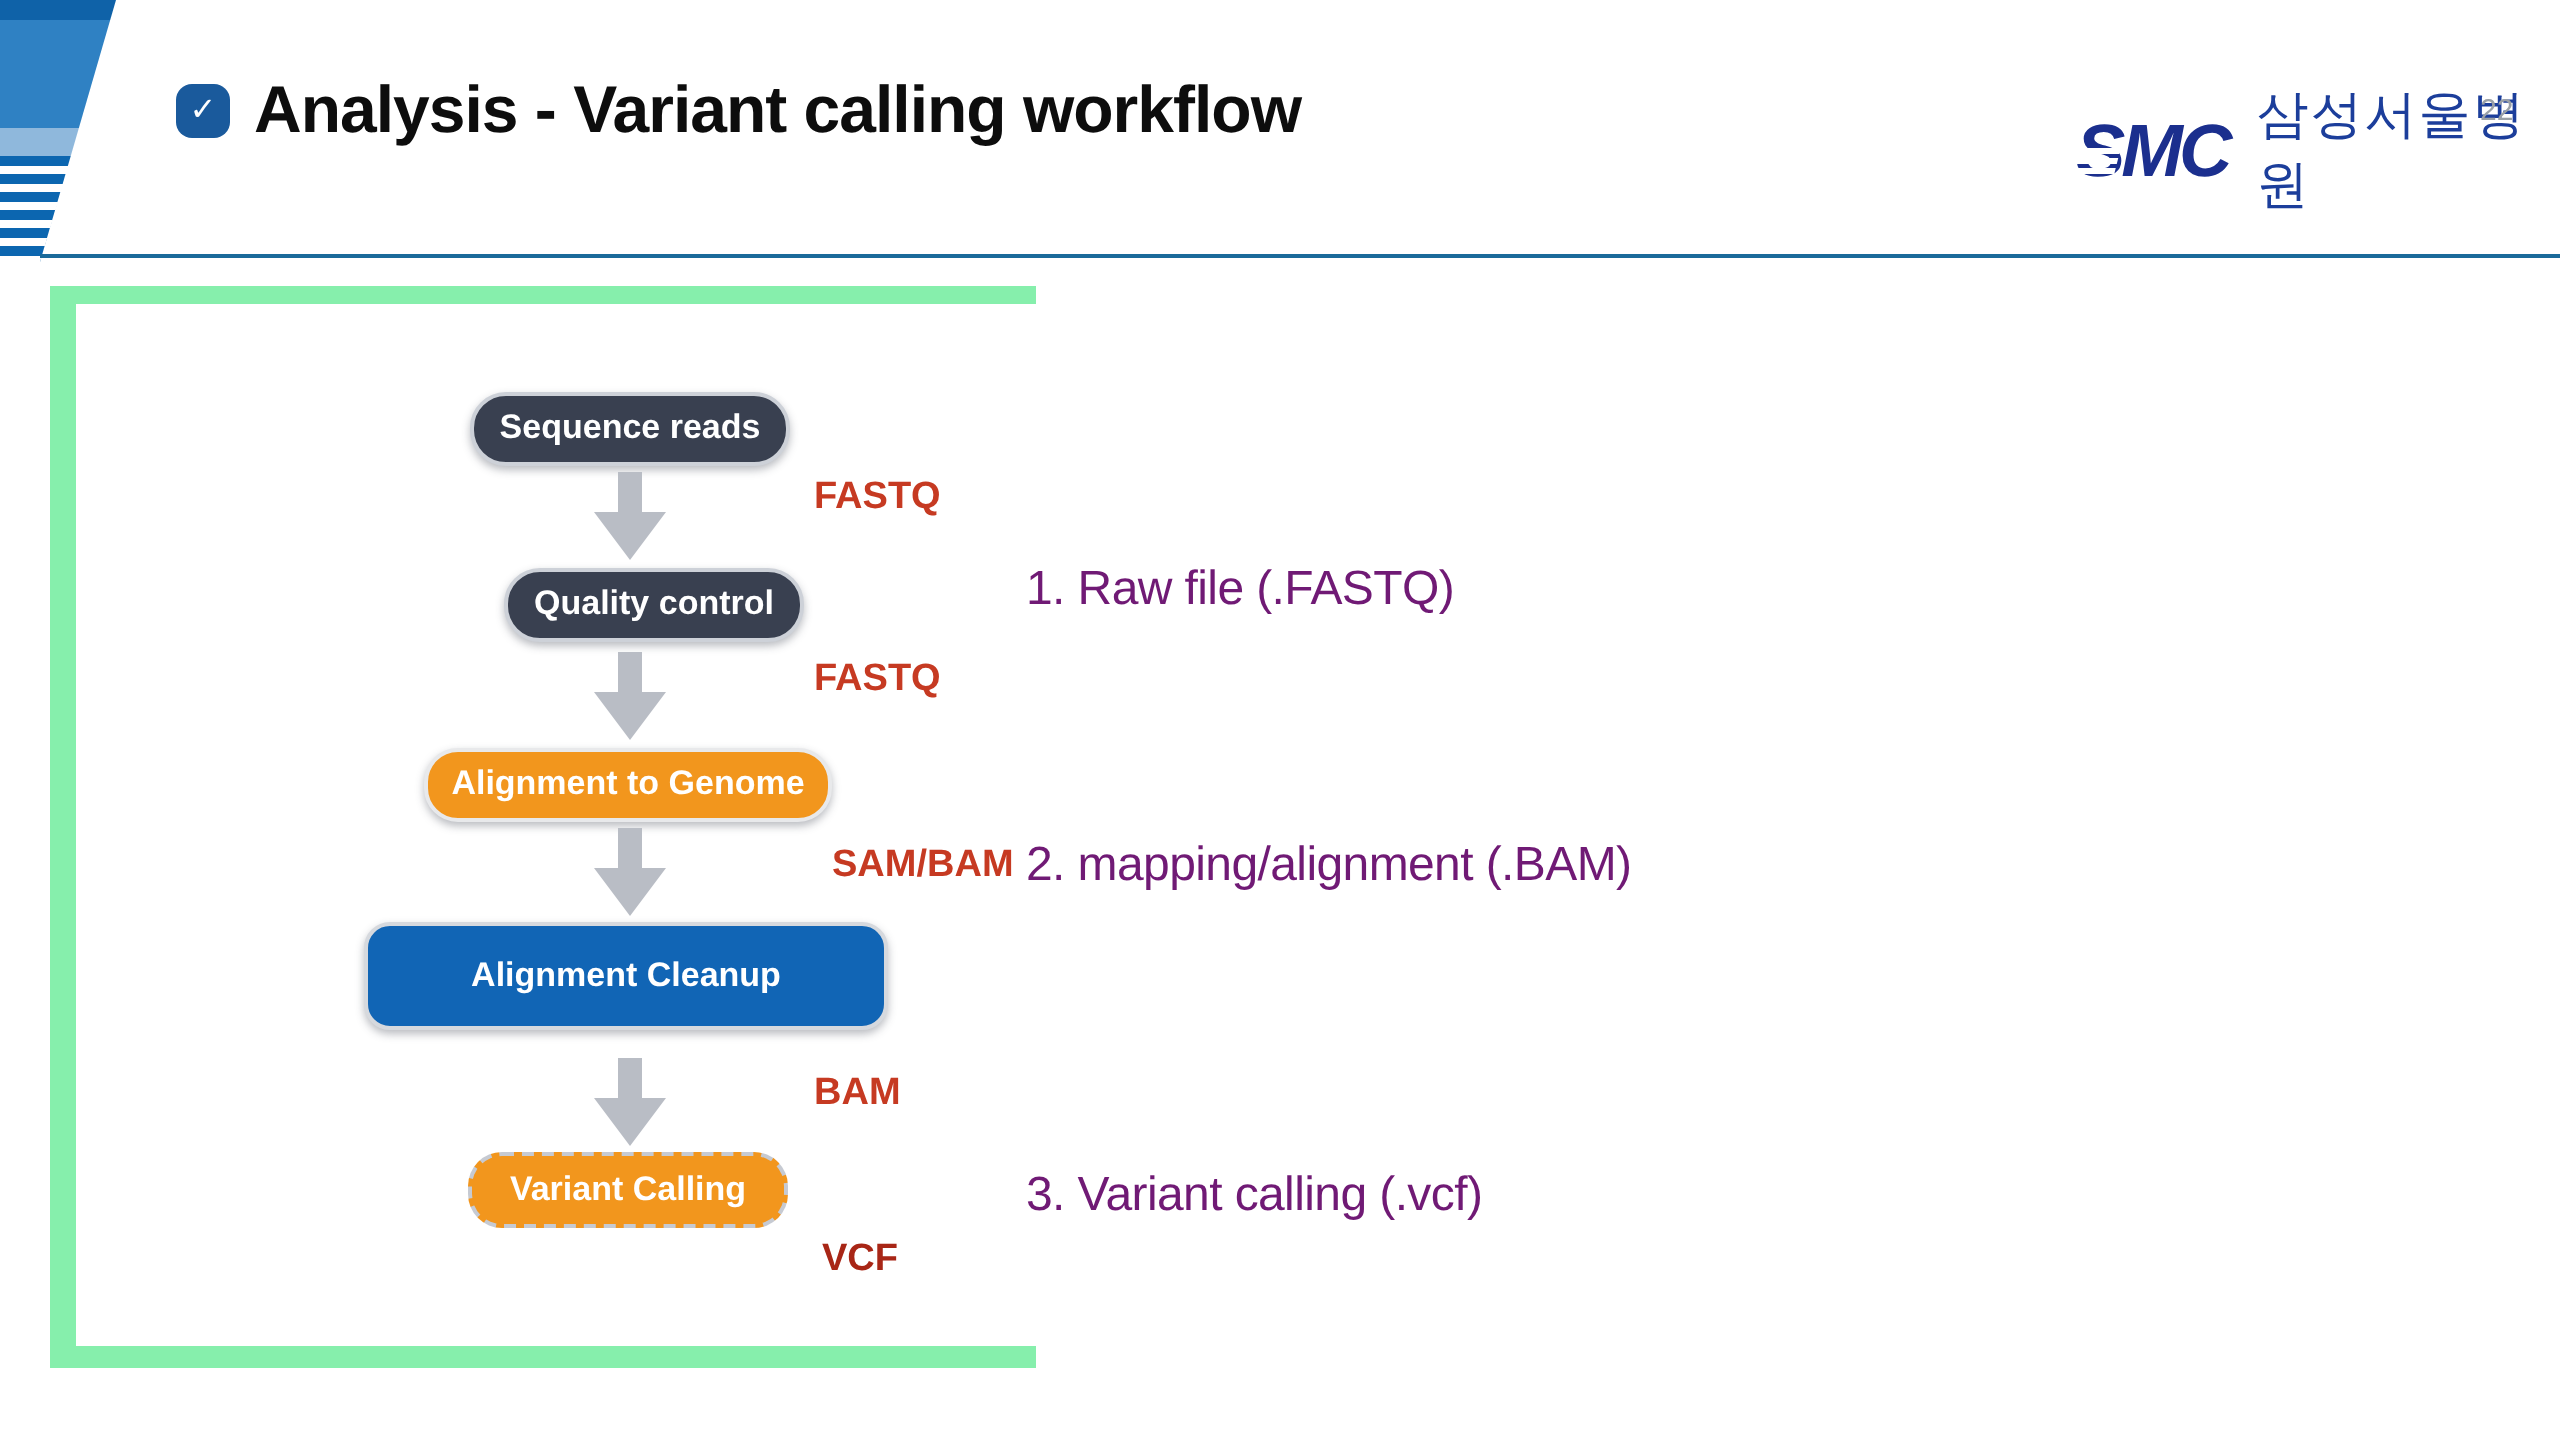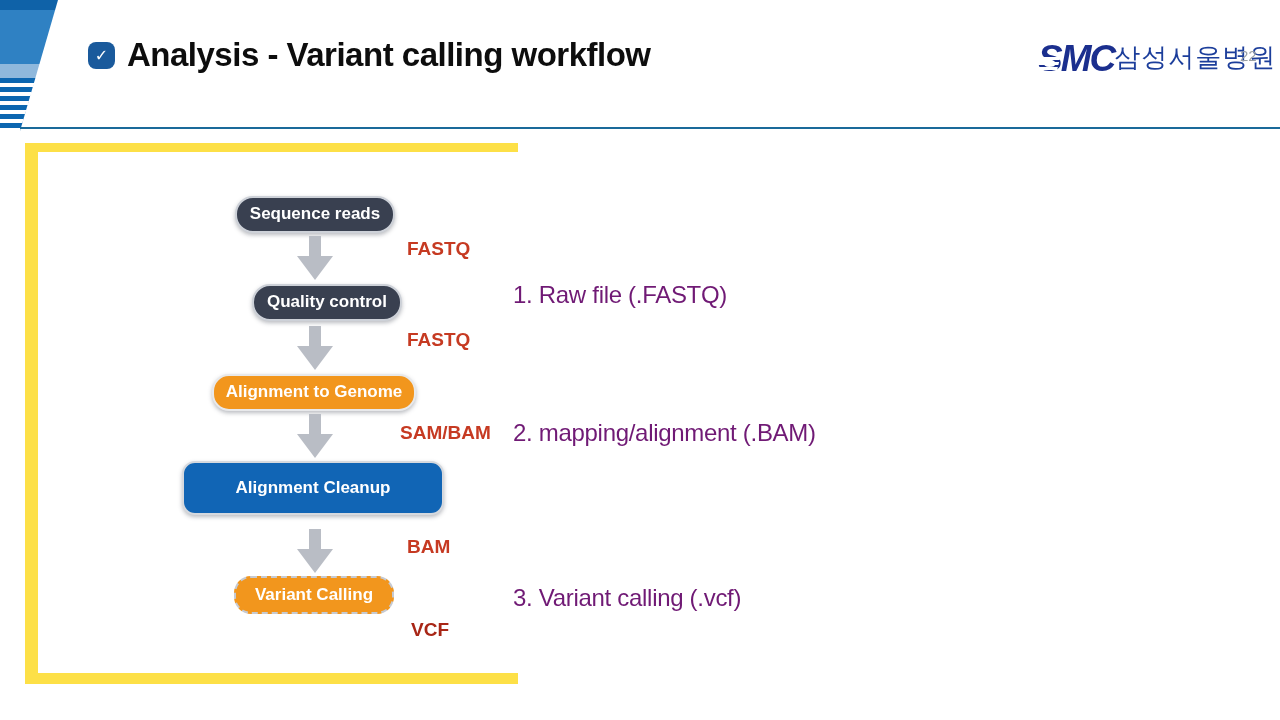--- a/index.html
+++ b/index.html
@@ -27,35 +27,35 @@
   
   .header-rule { position:absolute; left:20px; right:0; top:127px; height:2px; background:#1a6a9a; }
   .title-row { position:absolute; left:88px; top:36px; display:flex; align-items:center; gap:12px; }
   .check-icon {
     width:27px; height:27px; border-radius:8px; background:#1a5a9c; color:#fff;
     display:flex; align-items:center; justify-content:center;
     font-size:16px; font-weight:900; flex:0 0 auto;
   }
   .title { font-size:33px; font-weight:700; color:#0d0d0d; letter-spacing:-0.5px; white-space:nowrap;text-align:right; }
 
-  .logo-area { position:absolute; left:1038px; top:40px; display:flex; align-items:flex-start; gap:0; }
+  .logo-area { position:absolute; left:1038px; top:40px; display:flex; align-items:center; gap:14px; }
   .smc-text {
     position:relative; font-size:37px; font-weight:700; font-style:italic;
     color:#1b2f8e; letter-spacing:-2px; line-height:1;
   }
   .smc-text::after {
     content:""; position:absolute; left:-3px; top:15px; width:24px; height:15px;
     background:repeating-linear-gradient(to bottom, transparent 0 2px, #ffffff 2px 5px);
     transform:skewX(-14deg);
   }
   .smc-korean { font-size:26px; font-weight:400; color:#1c3e9b; letter-spacing:1px; }
   .page-num { position:absolute; left:1240px; top:47px; font-size:15px; color:#9aa0a6; }
 
   
-  .panel { position:absolute; left:25px; top:143px; width:493px; height:541px; background:#fde047; }
+  .panel { position:absolute; left:25px; top:143px; width:493px; height:541px; background:#86efac; }
   .panel-inner { position:absolute; left:13px; top:9px; width:590px; height:521px; background:#ffffff; }
 
   .node {
     position:absolute; display:flex; flex-direction:column;
     align-items:center; justify-content:center;
     border-radius:18px; color:#fff; font-weight:700; font-size:17px;
     text-align:center; line-height:1.2;
     box-shadow:0 2px 4px rgba(55,60,75,.35);
   }
   .node.navy   { background:#394050; border:2px solid #cdd1d8; }
@@ -69,21 +69,21 @@
   .n3 { left:174px; top:222px; width:204px; height:37px; }
   .n4 { left:144px; top:309px; width:262px; height:54px; }
   .n5 { left:196px; top:424px; width:160px; height:38px; }
 
   .arrow { position:absolute; left:257px; width:40px; height:44px; }
   .a1 { top:84px; } .a2 { top:174px; } .a3 { top:262px; } .a4 { top:377px; }
 
   .flabel { position:absolute; font-size:19px; font-weight:700; color:#c63a22; white-space:nowrap; }
   .f1 { left:369px; top:86px; }
   .f2 { left:369px; top:177px; }
-  .f3 { left:362px; top:270px; }
+  .f3 { left:378px; top:270px; }
   .f4 { left:369px; top:384px; }
   .f5 { left:373px; top:467px; color:#a82616; }
 
   
   .note { position:absolute; left:513px; font-size:24px; color:#701a75; white-space:nowrap; letter-spacing:-0.3px; }
   .note1 { top:281px; } .note2 { top:419px; } .note3 { top:584px; }
 </style>
 </head>
 <body>
 

